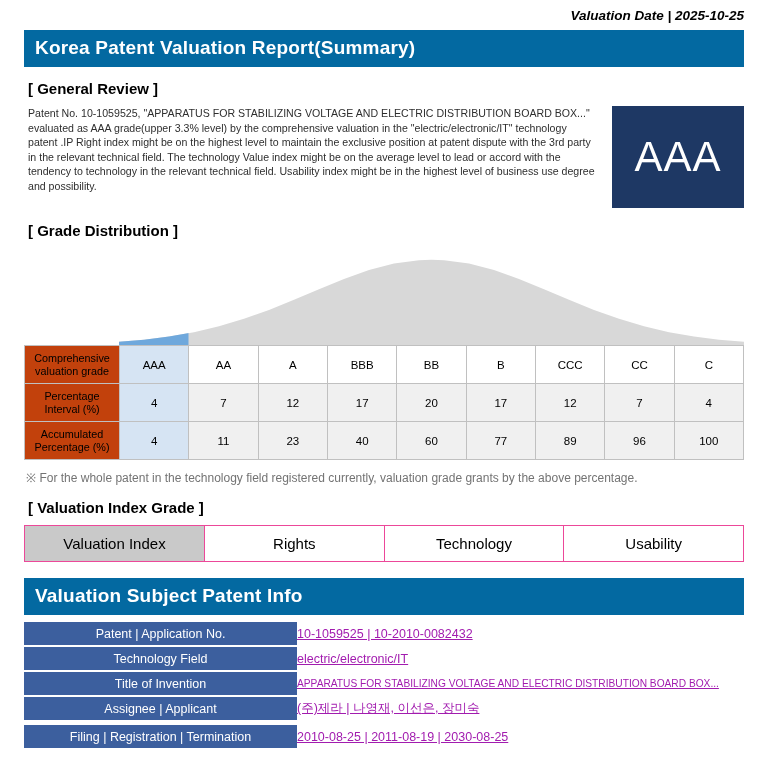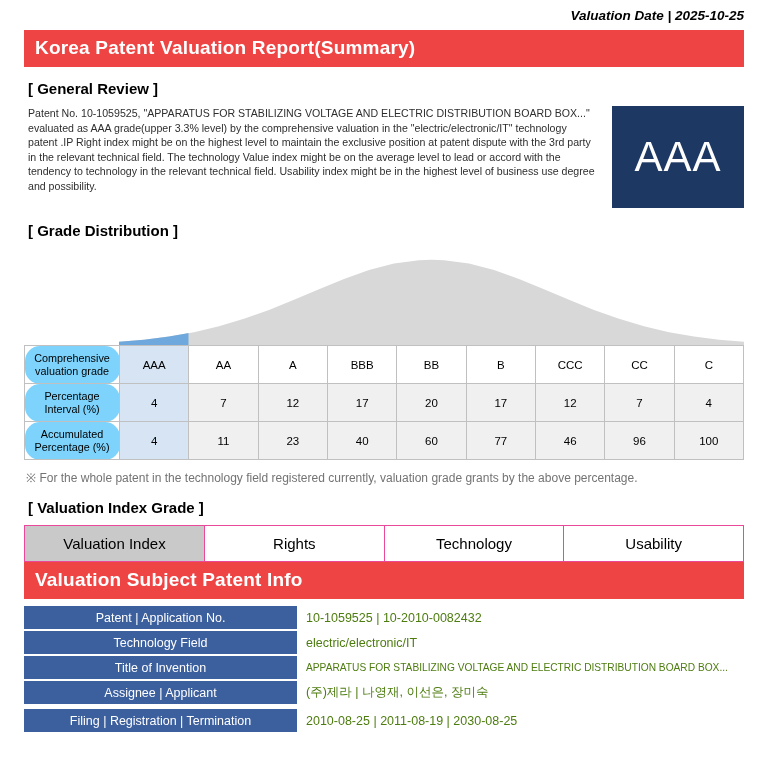--- a/index.html
+++ b/index.html
@@ -14,21 +14,21 @@
 
   .valuation-date {
     text-align: right;
     font-size: 13.5px;
     font-weight: bold;
     padding: 8px 0 7px;
     font-style: italic;
   }
 
   .banner {
-    background: #ef4444;
+    background: #0369a1;
     color: #fff;
     font-weight: bold;
     font-size: 19px;
     padding: 7px 11px 8px;
     letter-spacing: 0.2px;
   }
 
   .section-heading {
     font-weight: bold;
     font-size: 15px;
@@ -60,61 +60,60 @@
   table { border-collapse: collapse; width: 100%; table-layout: fixed; }
   .grade-table td {
     border: 1px solid #c0c0c0;
     text-align: center;
     font-size: 11.5px;
     height: 38px;
     padding: 2px;
   }
   .grade-table col.label-col { width: 95px; }
   .grade-table .lab {
-    background: #7dd3fc;
+    background: #c2410c;
     font-size: 10.8px;
     line-height: 13px;
-    border-radius: 15px;
   }
   .grade-table .gray-row { background: #f0f0f0; }
   .grade-table .c-blue { background: #d6e4f3; }
 
   .note { font-size: 12px; margin: 9px 0 4px 2px; color: #737373; }
 
   .index-table td {
     border: 1px solid #ec4899;
     height: 36px;
     text-align: center;
     font-size: 15px;
   }
   .index-table .idx-label { background: #c9c9c9; }
   .index-table col.first { width: 180px; }
 
-  .banner2 { margin-top: 0; }
+  .banner2 { margin-top: 16px; }
 
   .info-table { margin-top: 7px; }
   .info-row {
     display: grid;
     grid-template-columns: 273px 1fr;
     margin-bottom: 2px;
   }
   .info-row.last { margin-top: 5px; }
   .info-label {
     background: #3c5f9e;
     color: #fff;
     font-size: 12.5px;
     height: 23px;
     display: flex; align-items: center; justify-content: center;
   }
   .info-value {
     display: flex; align-items: center;
-    padding-left: 9px;
     font-size: 12.5px;
-    color: #4d7c0f;
+    color: #a21caf;
     background: #fff;
+    text-decoration: underline;
   }
   .info-value.small { font-size: 10.2px; }
 </style>
 </head>
 <body>
 
 <div class="page">
 
   <div class="valuation-date">Valuation Date | 2025-10-25</div>
 
@@ -181,21 +180,21 @@
         <td class="gray-row">4</td>
       </tr>
       <tr>
         <td class="lab">Accumulated Percentage (%)</td>
         <td class="c-blue">4</td>
         <td class="gray-row">11</td>
         <td class="gray-row">23</td>
         <td class="gray-row">40</td>
         <td class="gray-row">60</td>
         <td class="gray-row">77</td>
-        <td class="gray-row">46</td>
+        <td class="gray-row">89</td>
         <td class="gray-row">96</td>
         <td class="gray-row">100</td>
       </tr>
     </tbody>
       </table>
 
     <div class="note">※ For the whole patent in the technology field registered currently, valuation grade grants by the above percentage.</div>
   </div>
 
   <div class="section-heading">[ Valuation Index Grade ]</div>

